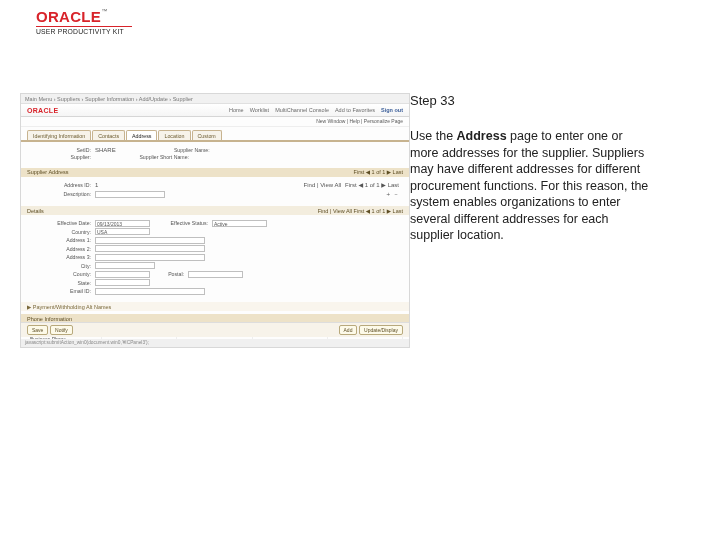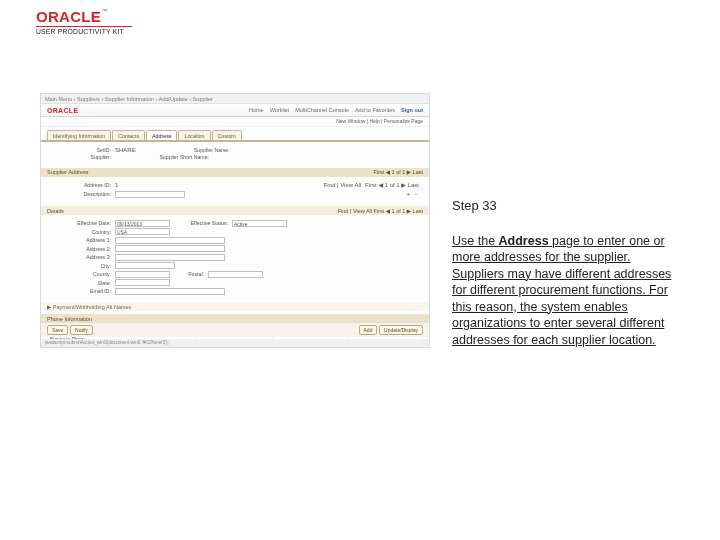--- a/index.html
+++ b/index.html
@@ -25,37 +25,35 @@
     color: #d8232a;
     font-size: 15px;
     letter-spacing: 0.3px;
   }
   .logo-tm { font-size: 6px; vertical-align: top; color:#666; }
   .logo-divider { height:1px; background:#d8232a; width:96px; }
   .logo-sub { font-size: 6.8px; color:#222; letter-spacing:0.2px; }
   .page-title { font-size: 13.5px; color:#222; font-weight:normal; }
   .content {
     display: flex;
-    gap: 22px;
-    padding: 56px 36px 0 40px;
-    align-items: flex-end;
+    padding: 56px 36px 0 20px;
   }
   .screenshot {
     width: 390px;
     height: 255px;
     border: 1px solid #d8d8d8;
     background: #fdfdfd;
     position: relative;
     overflow: hidden;
     font-size: 6px;
     color: #555;
   }
   .info { flex: 1; }
   .step-heading { font-size: 13px; color:#222; margin-bottom: 20px; }
-  .instruction { font-size: 12.5px; line-height: 1.32; color:#222; max-width:240px;text-decoration:underline; }
+  .instruction { font-size: 12.5px; line-height: 1.32; color:#222; max-width:240px; }
   .instruction b { font-weight: bold; }
 
   
   .ss-topbar { height:10px; background:#f1f1f1; border-bottom:1px solid #e0e0e0; padding:1px 4px; font-size:5.5px; color:#777; display:flex; gap:3px; align-items:center; }
   .ss-header { height:13px; background:linear-gradient(#fff,#f5f5f5); border-bottom:1px solid #d6d6d6; display:flex; justify-content:space-between; align-items:center; padding:0 6px;}
   .ss-logo { color:#d8232a; font-weight:bold; font-size:7px; letter-spacing:0.3px;}
   .ss-nav { display:flex; gap:6px; font-size:5.5px; color:#6a6a6a;}
   .ss-nav span.active{ color:#3b5e99; font-weight:bold;}
   .ss-userline{ height:10px; font-size:5px; color:#5a5a5a; text-align:right; padding:1px 6px; border-bottom:1px solid #eee;}
   .ss-tabs { display:flex; gap:1px; padding:3px 6px 0 6px; border-bottom:2px solid #c7b38f;}

